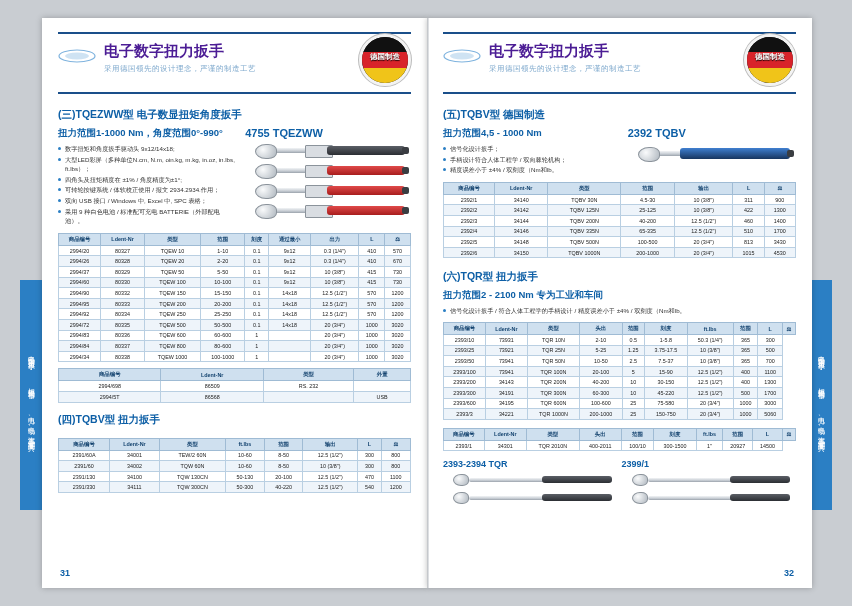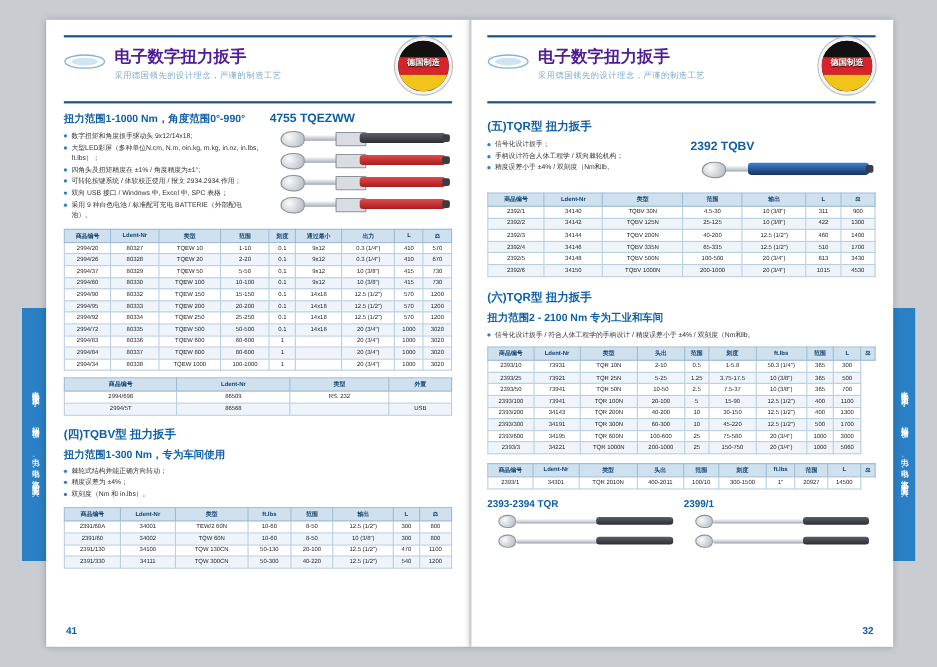--- a/index.html
+++ b/index.html
@@ -83,20 +83,21 @@
         <div class="sub">采用德国领先的设计理念，严谨的制造工艺</div>
         <div class="badge">
           <div class="stripe s1"></div>
             <div class="stripe s2"></div>
             <div class="stripe s3"></div>
           <div class="btxt">德国制造</div>
         </div>
       </div>
 
       <div class="content">
+        <h2 class="sec">(三)TQEZWW型 电子数显扭矩角度扳手</h2>
         <div class="two">
           <div style="flex:1.08">
             <h3 class="range">扭力范围1-1000 Nm，角度范围0°-990°</h3>
             <ul class="bullets">
               <li>数字扭矩和角度扳手驱动头 9x12/14x18;</li>
               <li>大型LED彩屏（多种单位N.cm, N.m, oin.kg, m.kg, in.oz, in.lbs, ft.lbs）；</li>
               <li>四角头及扭矩精度在 ±1% / 角度精度为±1°;</li>
               <li>可转轮按键系统 / 体软校正使用 / 报文 2934.2934.作用；</li>
               <li>双向 USB 接口 / Windows 中, Excel 中, SPC 表格；</li>
               <li>采用 9 种白色电池 / 标准配可充电 BATTERIE（外部配电池）。</li>
@@ -296,28 +297,20 @@
                 <td>2994/5T</td>
                 <td>86568</td>
                 <td></td>
                 <td>USB</td>
               </tr>
             </tbody>
         </table>
 
         <h2 class="sec" style="margin-top:10px">(四)TQBV型 扭力扳手</h2>
         <div class="two">
-          <div style="flex:1.08">
-            <h3 class="range">扭力范围1-300 Nm，专为车间使用</h3>
-            <ul class="bullets">
-              <li>棘轮式结构并能正确方向转动；</li>
-              <li>精度误差为 ±4%；</li>
-              <li>双刻度（Nm 和 in.lbs）。</li>
-            </ul>
-          </div>
         </div>
 
         <div class="tblwrap">
           <table class="t">
             <thead>
                 <tr>
               <th>商品编号</th>
               <th>Ldent-Nr</th>
               <th>类型</th>
               <th>ft.lbs</th>
@@ -366,21 +359,21 @@
                   <td>40-220</td>
                   <td>12.5  (1/2")</td>
                   <td>540</td>
                   <td>1200</td>
                 </tr>
               </tbody>
           </table>
         </div>
       </div>
 
-      <div class="pagenum l">41</div>
+      <div class="pagenum l">31</div>
     </div>
 
     <div class="page right">
 
       <div class="hdr">
         <div class="rule"></div>
         <svg class="swoosh" viewBox="0 0 38 20">
           <ellipse cx="19" cy="10" rx="18" ry="6" fill="none" stroke="#7fb3de" stroke-width="1.2"></ellipse>
           <ellipse cx="19" cy="10" rx="12" ry="3.5" fill="#cfe3f3"></ellipse>
         </svg>
@@ -388,23 +381,24 @@
         <div class="sub">采用德国领先的设计理念，严谨的制造工艺</div>
         <div class="badge">
           <div class="stripe s1"></div>
             <div class="stripe s2"></div>
             <div class="stripe s3"></div>
           <div class="btxt">德国制造</div>
         </div>
       </div>
 
       <div class="content">
-        <h2 class="sec">(五)TQR型 扭力扳手</h2>
+        <h2 class="sec">(五)TQBV型 德国制造</h2>
         <div class="two">
           <div style="flex:1.05">
+            <h3 class="range">扭力范围4,5 - 1000 Nm</h3>
             <ul class="bullets">
               <li>信号化设计扳手；</li>
               <li>手柄设计符合人体工程学 / 双向棘轮机构；</li>
               <li>精度误差小于 ±4% / 双刻度（Nm和lb。</li>
             </ul>
           </div>
           <div class="modelbox" style="flex:1">
             <div class="modelname">2392 TQBV</div>
             <div class="tool" style="height:22px">
                 <div class="shaft" style="top:8px"></div>

